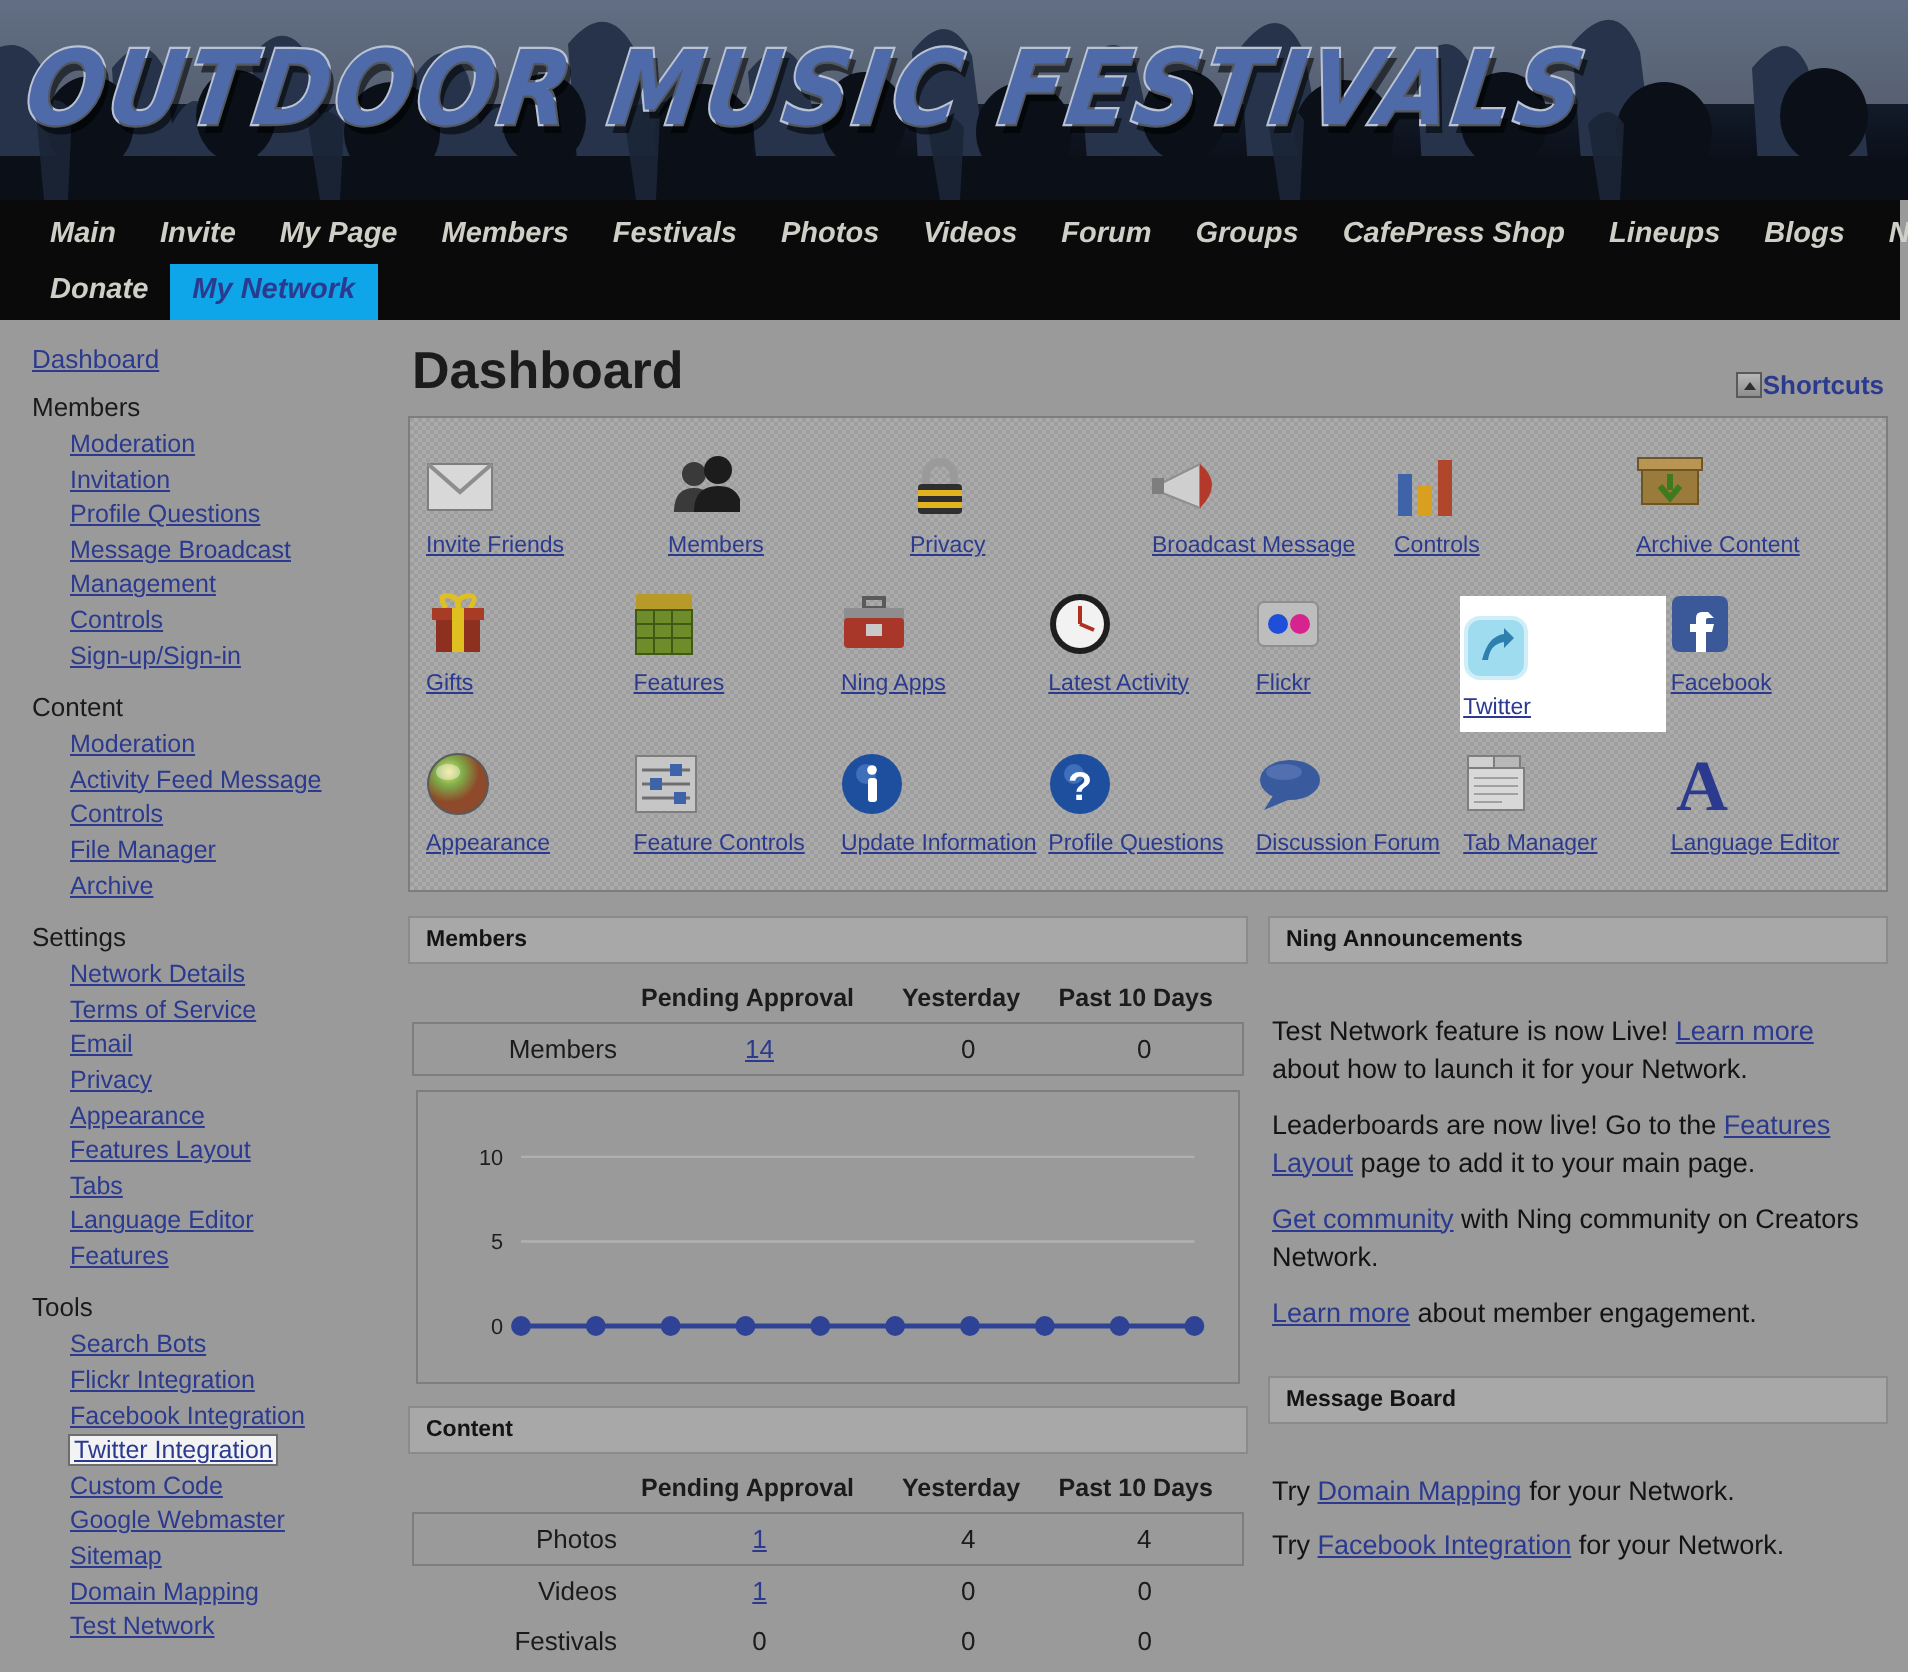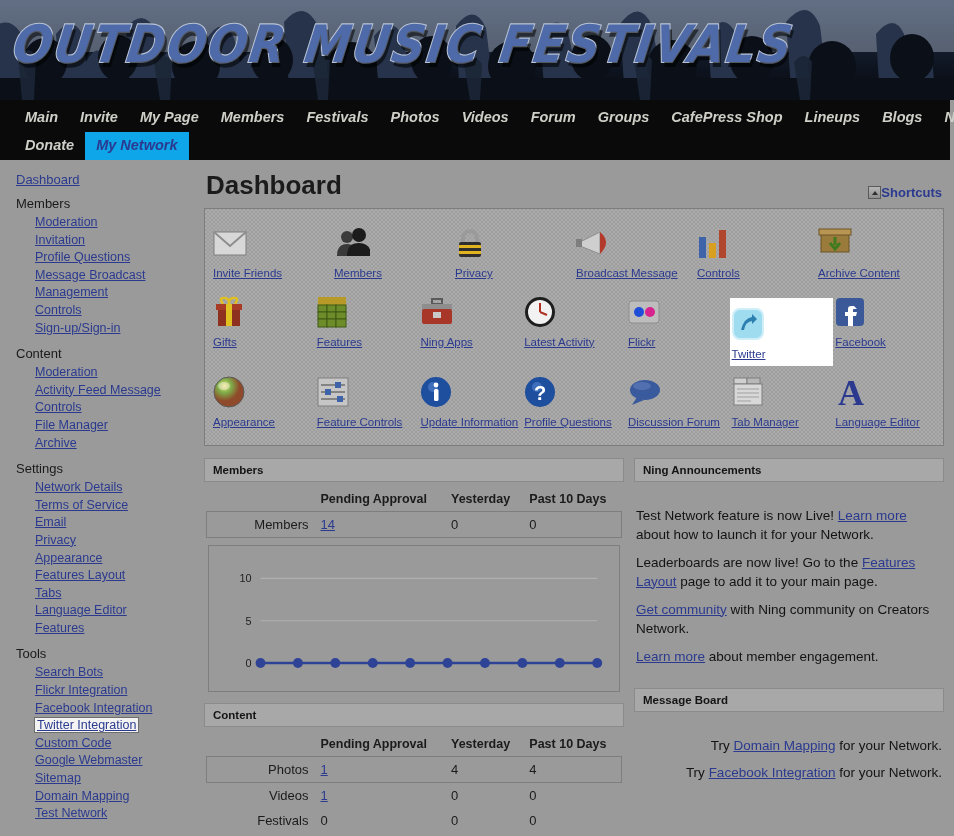--- a/index.html
+++ b/index.html
@@ -159,42 +159,42 @@
     font-size: 11.5px; font-weight: bold; color: #141414;
   }
   .panel-body { padding: 6px 2px 0 2px; }
 
   table.stat { width: 100%; border-collapse: collapse; font-size: 13px; }
   table.stat th {
     font-size: 12.5px; font-weight: bold; color: #1b1b1b;
     padding: 4px 6px 5px 6px; text-align: left;
   }
   table.stat th.lbl { width: 108px; }
-  table.stat td { padding: 5px 6px; text-align: left; color: #1b1b1b; }
+  table.stat td { padding: 5px 6px; text-align: center; color: #1b1b1b; }
   table.stat td.lbl { text-align: right; }
   table.stat tr.boxed td {
     border-top: 1px solid #7e7e7e;
     border-bottom: 1px solid #7e7e7e;
   }
   table.stat tr.boxed td:first-child { border-left: 1px solid #7e7e7e; }
   table.stat tr.boxed td:last-child { border-right: 1px solid #7e7e7e; }
 
   
   .chart-box {
     border: 1px solid #7e7e7e;
     margin: 7px 2px 0 2px;
     height: 147px;
     position: relative;
   }
   .chart-box svg { display: block; }
 
   
   .note-body { padding: 24px 2px 2px 2px; font-size: 13.5px; color: #131313; line-height: 19px; }
   .note-body p { margin: 0 0 9px 0; }
-  .msg-body p { margin: 0 0 8px 0; text-align: right; }
+  .msg-body p { margin: 0 0 8px 0; }
 </style>
 </head>
 <body>
 
 <div id="banner">
   <svg id="crowd" viewBox="0 0 954 100" preserveAspectRatio="none">
     <defs>
       <linearGradient id="bgGrad" x1="0" y1="0" x2="0" y2="1">
         <stop offset="0%" stop-color="#2c3c55"></stop>
         <stop offset="55%" stop-color="#121a28"></stop>

